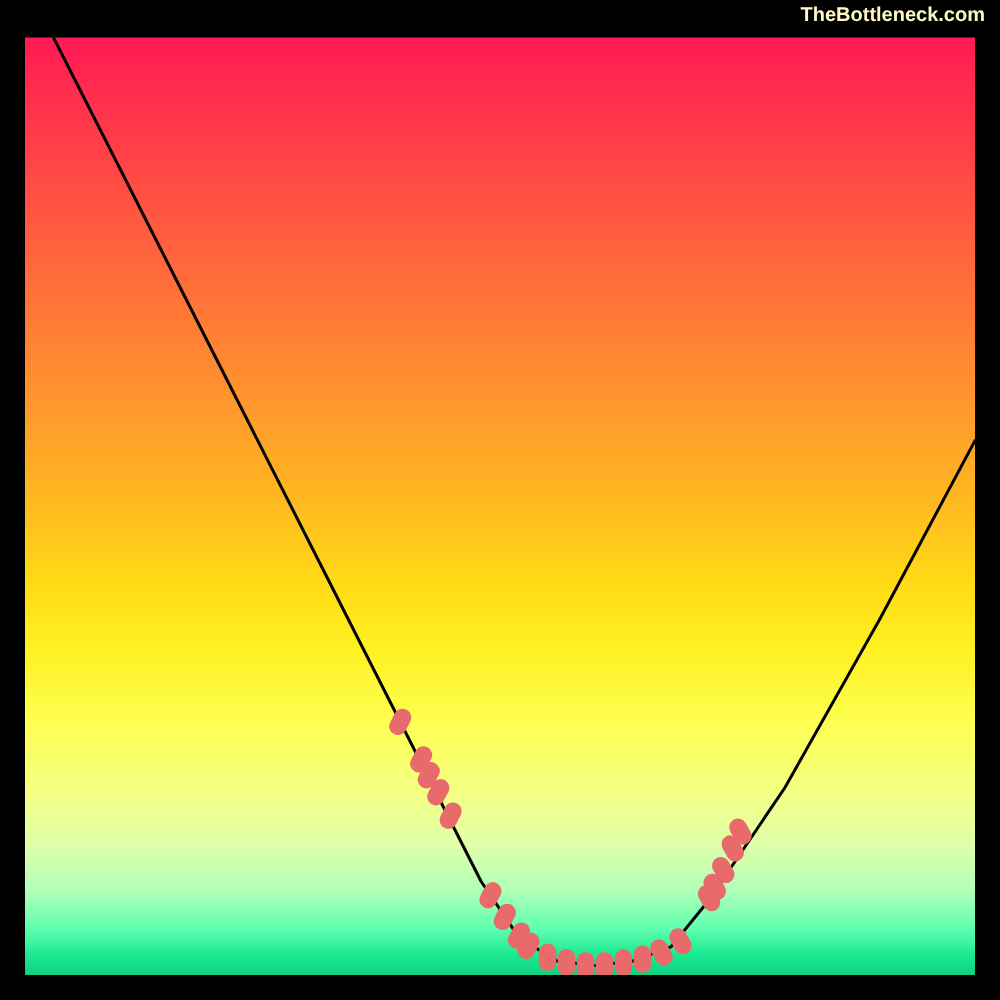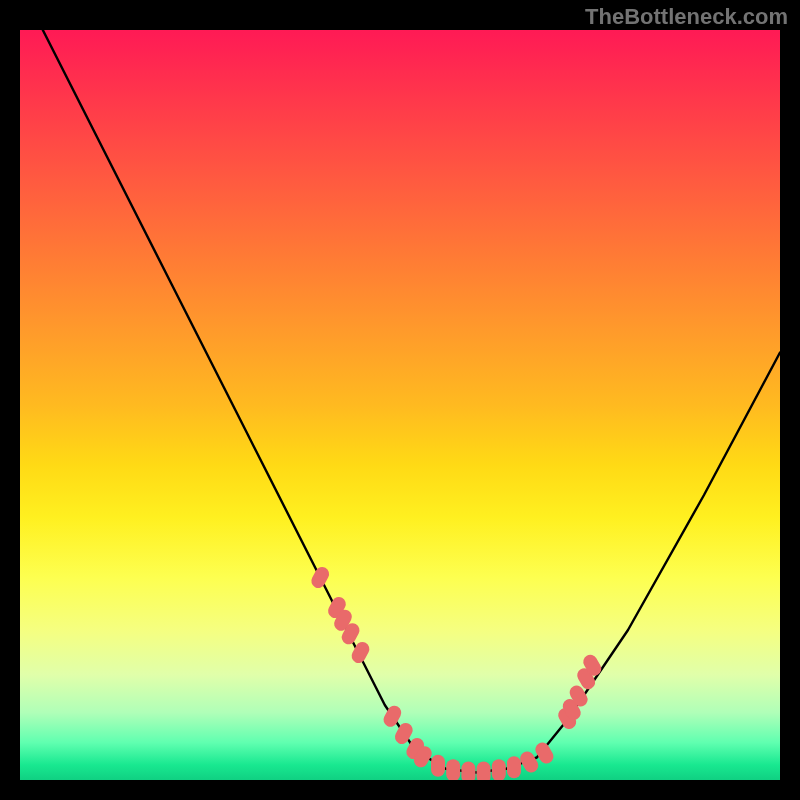--- a/index.html
+++ b/index.html
@@ -14,22 +14,22 @@
   .container {
     width: 800px;
     height: 800px;
     position: relative;
     background: #000;
   }
   .watermark {
     position: absolute;
     top: 4px;
     right: 12px;
-    color: #737373;
-    font-size: 22px;
+    color: #fef9c3;
+    font-size: 16px;
     font-weight: bold;
     z-index: 10;
   }
   .plot-area {
     position: absolute;
     left: 20px;
     top: 30px;
     width: 760px;
     height: 750px;
     background: linear-gradient(to bottom,

